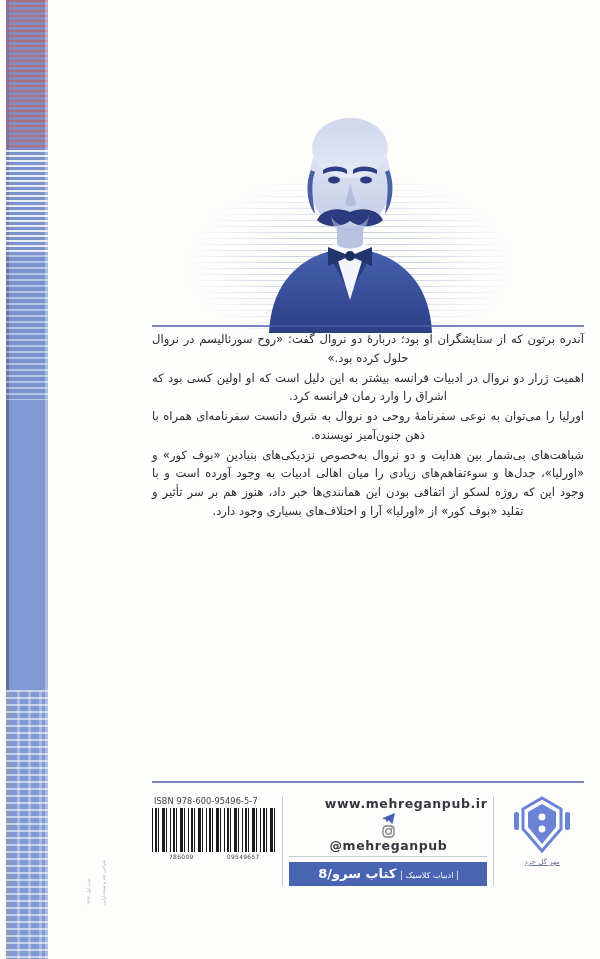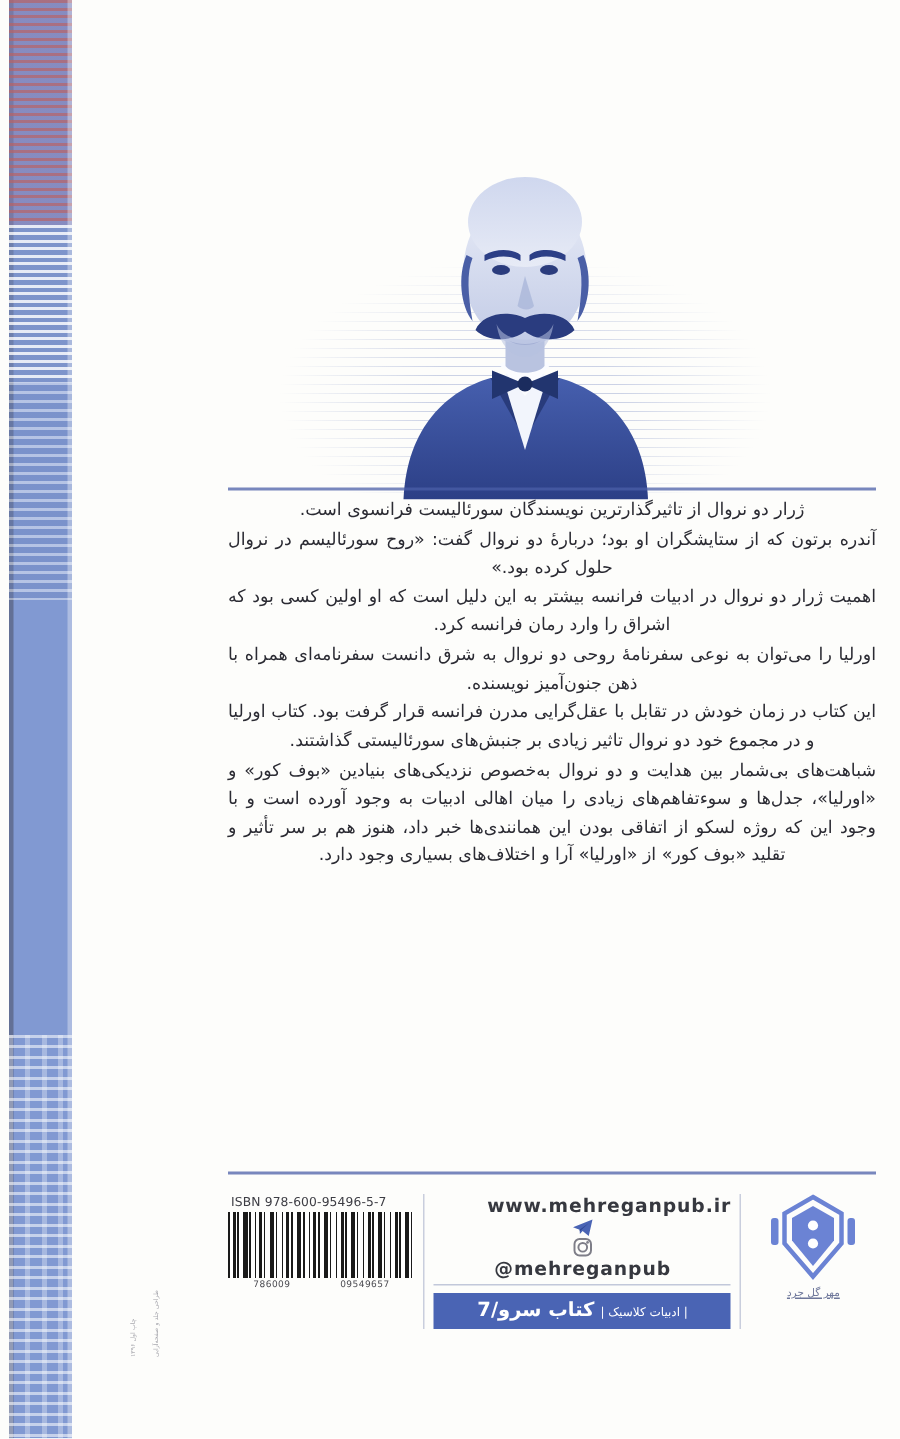--- a/index.html
+++ b/index.html
@@ -365,25 +365,23 @@
 
       <path d="M84 139 C90 143 100 143 106 139 C100 142 90 142 84 139 Z" fill="#8d9ac6"></path>
 
       <path d="M76 128 C78 142 86 150 95 150 C104 150 112 142 114 128 C108 142 82 142 76 128 Z" fill="#b7c1e0" opacity=".55"></path>
     </svg>
   </div>
 
   <div class="rule top"></div>
 
   <div class="blurb">
-    <p>ژرار دو نروال از تاثیرگذارترین نویسندگان سورئالیست فرانسوی است.</p>
     <p>آندره برتون که از ستایشگران او بود؛ دربارهٔ دو نروال گفت: «روح سورئالیسم در نروال حلول کرده بود.»</p>
     <p>اهمیت ژرار دو نروال در ادبیات فرانسه بیشتر به این دلیل است که او اولین کسی بود که اشراق را وارد رمان فرانسه کرد.</p>
     <p>اورلیا را می‌توان به نوعی سفرنامهٔ روحی دو نروال به شرق دانست سفرنامه‌ای همراه با ذهن جنون‌آمیز نویسنده.</p>
-    <p>این کتاب در زمان خودش در تقابل با عقل‌گرایی مدرن فرانسه قرار گرفت بود. کتاب اورلیا و در مجموع خود دو نروال تاثیر زیادی بر جنبش‌های سورئالیستی گذاشتند.</p>
     <p>شباهت‌های بی‌شمار بین هدایت و دو نروال به‌خصوص نزدیکی‌های بنیادین «بوف کور» و «اورلیا»، جدل‌ها و سوء‌تفاهم‌های زیادی را میان اهالی ادبیات به وجود آورده است و با وجود این که روژه لسکو از اتفاقی بودن این همانندی‌ها خبر داد، هنوز هم بر سر تأثیر و تقلید «بوف کور» از «اورلیا» آرا و اختلاف‌های بسیاری وجود دارد.</p>
   </div>
 
   <div class="rule bottom"></div>
 
   <div class="footer">
 
     <div class="logo-block">
       <svg width="62" height="58" viewBox="0 0 62 58">
         <path d="M31 2 L50 13 L50 33 L31 55 L12 33 L12 13 Z" fill="none" stroke="#6b83d4" stroke-width="3"></path>
@@ -406,21 +404,21 @@
         <svg width="13" height="13" viewBox="0 0 13 13">
           <rect x="1" y="1" width="11" height="11" rx="3.4" fill="none" stroke="#7e7e88" stroke-width="1.3"></rect>
           <circle cx="6.5" cy="6.5" r="2.9" fill="none" stroke="#7e7e88" stroke-width="1.3"></circle>
           <circle cx="9.7" cy="3.3" r="0.9" fill="#7e7e88"></circle>
         </svg>
         <span class="handle">@mehreganpub</span>
       </div>
       <div class="tiny-rule"></div>
       <div class="series-banner">
         <span class="series-sub">| ادبیات کلاسیک |</span>
-        <span class="series-main">کتاب سرو/7</span>
+        <span class="series-main">کتاب سرو/8</span>
       </div>
     </div>
 
     <div class="barcode-block">
       <div class="isbn-text">ISBN 978-600-95496-5-7</div>
       <div class="barcode-bars"></div>
       <div class="barcode-digits">
         <span>786009</span>
         <span>09549657</span>
       </div>

